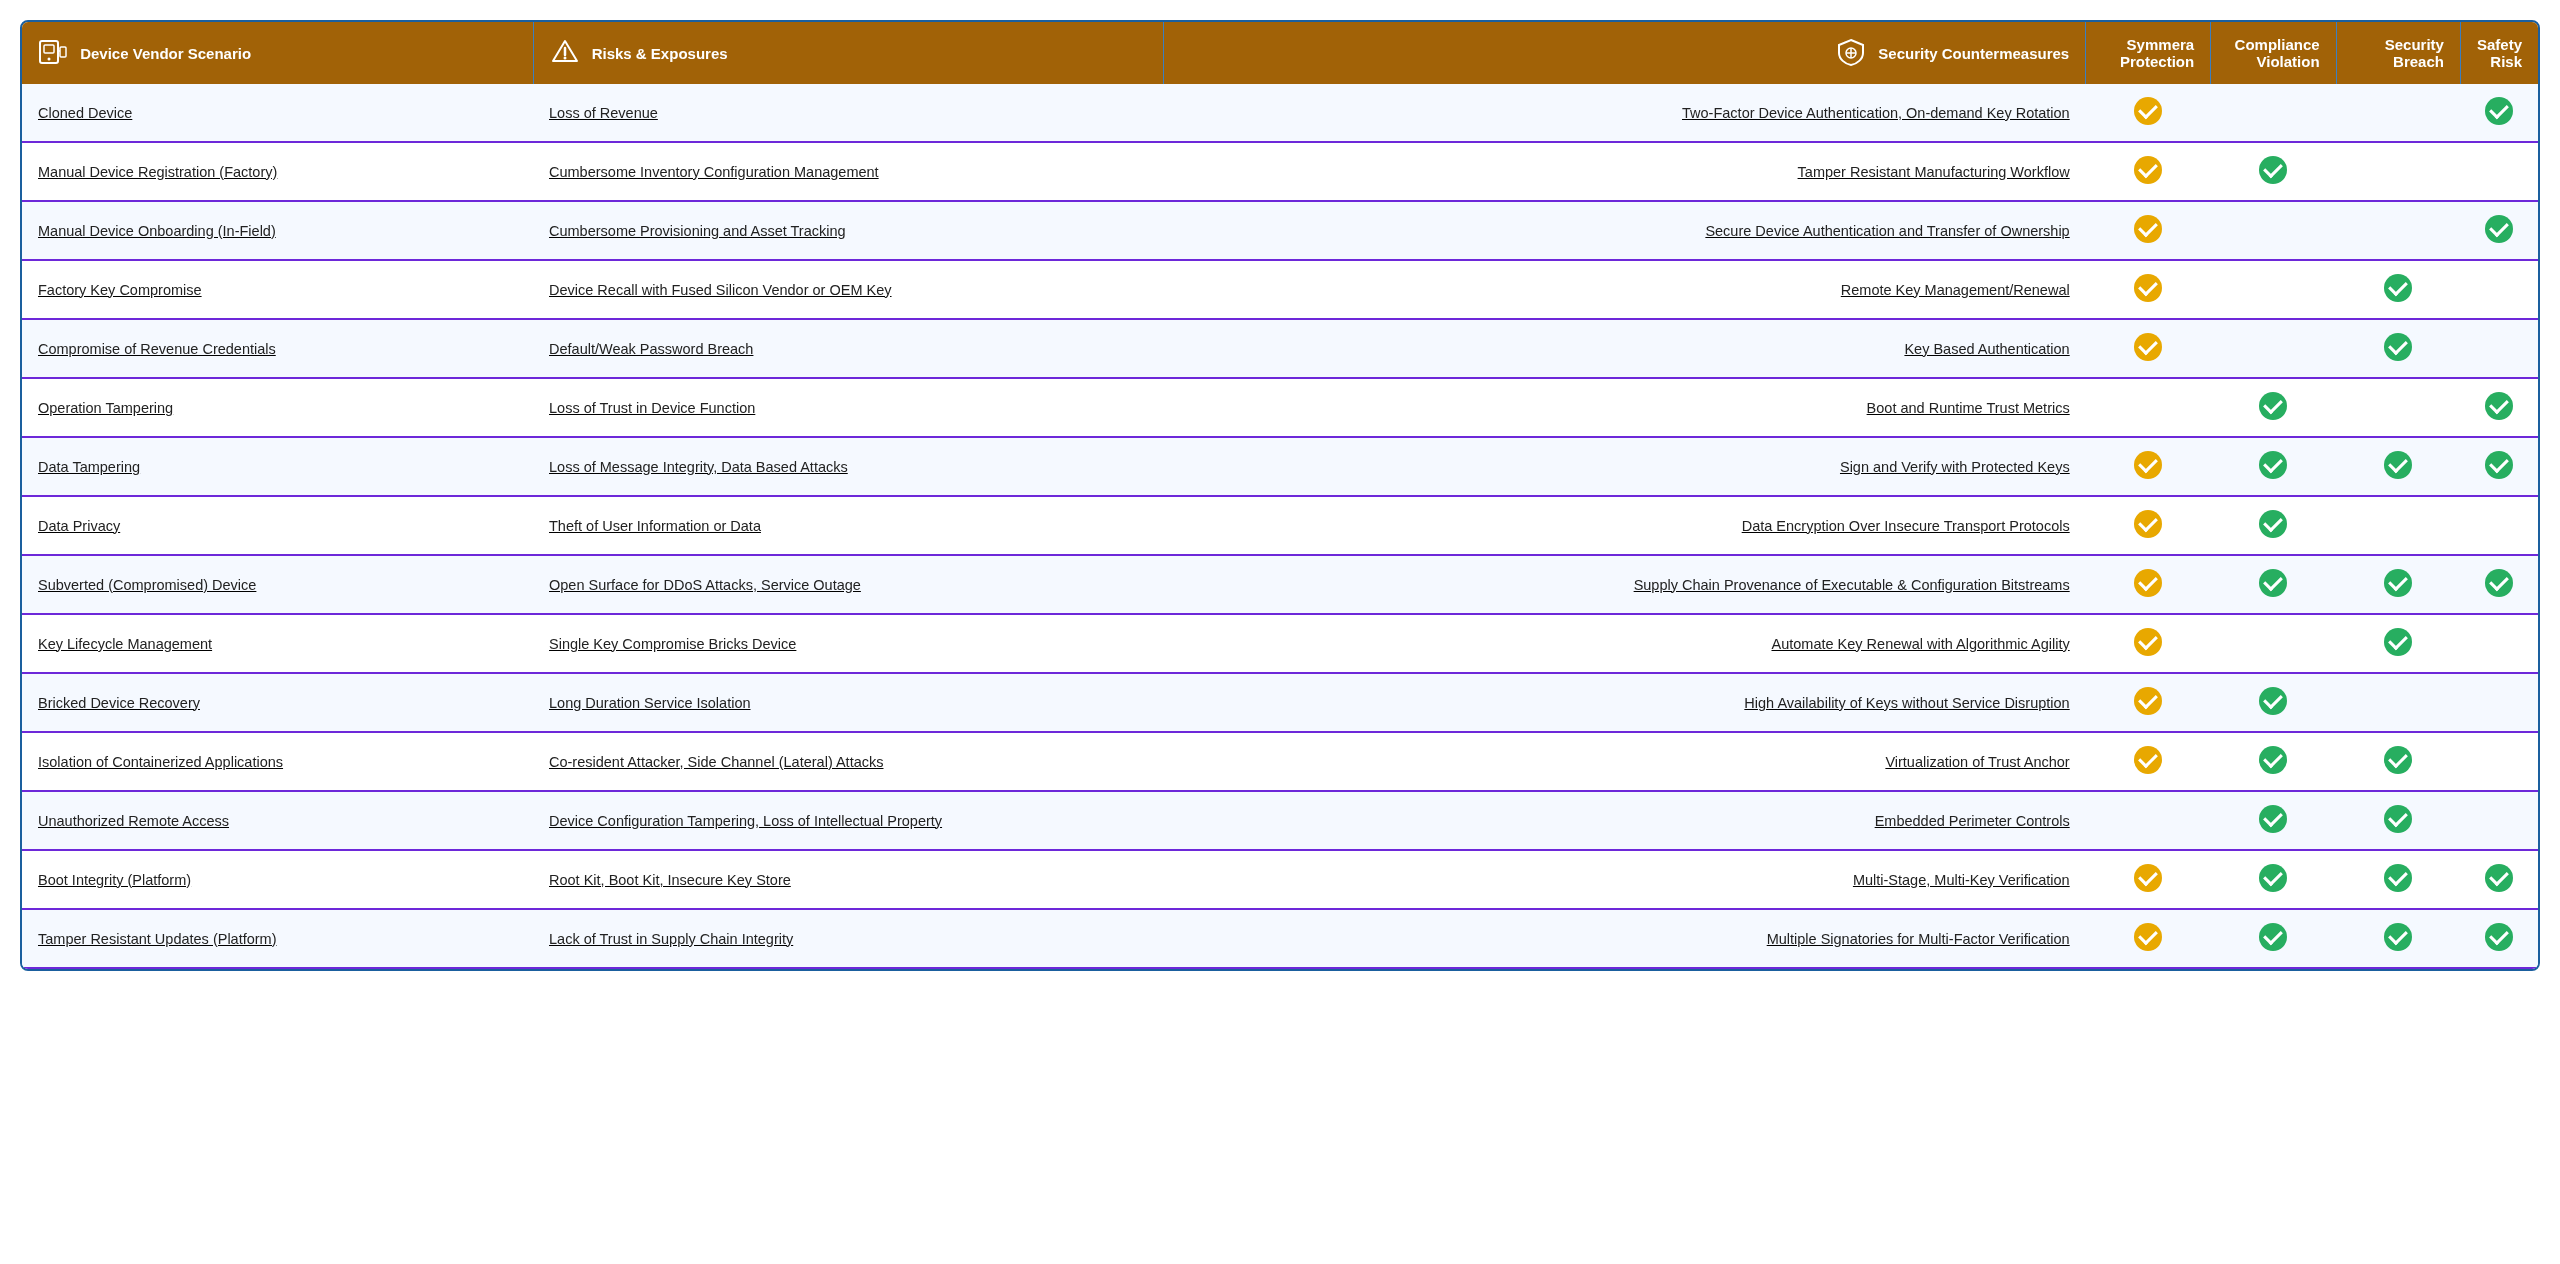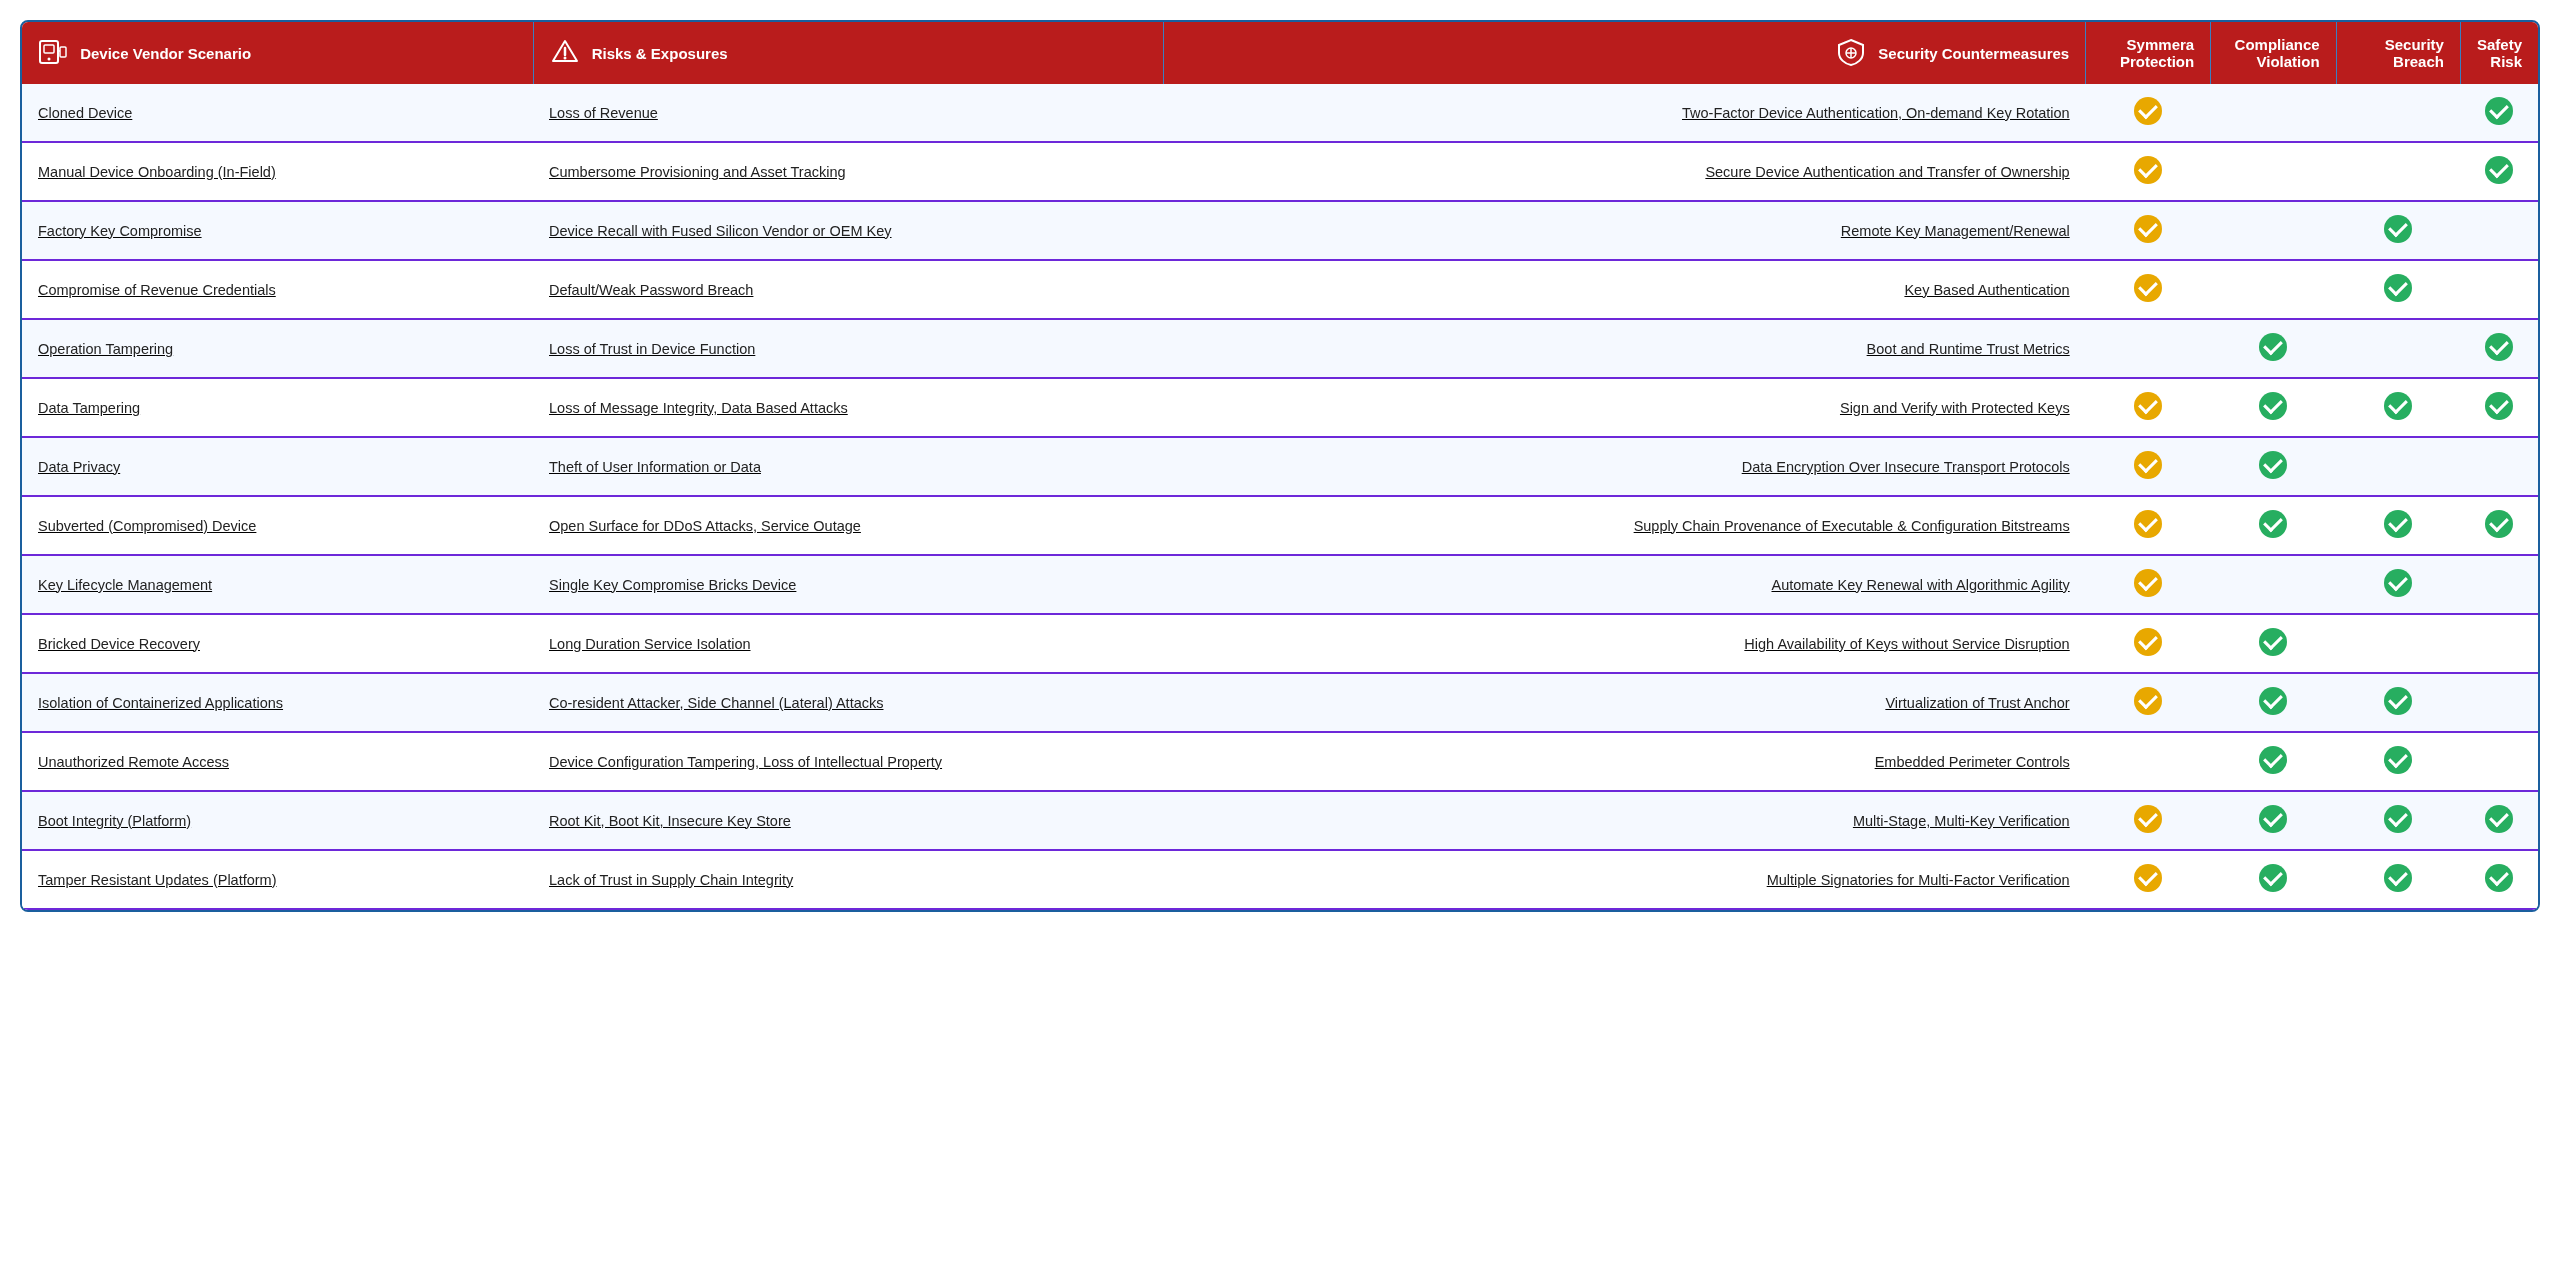--- a/index.html
+++ b/index.html
@@ -13,21 +13,21 @@
       border-collapse: collapse;
       border: 2px solid #1a5f9e;
       border-radius: 8px;
       overflow: hidden;
     }
     table {
       width: 100%;
       border-collapse: collapse;
     }
     thead tr {
-      background: #b91c1c;
+      background: #a16207;
       color: #fff;
     }
     thead th {
       padding: 14px 16px;
       text-align: left;
       font-size: 15px;
       font-weight: bold;
       vertical-align: middle;
       border-right: 1px solid #3a7fc1;
     }
@@ -160,20 +160,29 @@
       <tr>
             <td class="col-scenario">Cloned Device</td>
             <td class="col-risks">Loss of Revenue</td>
             <td class="col-security">Two-Factor Device Authentication, On-demand Key Rotation</td>
             <td class="center"><span class="check-yellow"></span></td>
             <td class="center"></td>
             <td class="center"></td>
             <td class="center"><span class="check-green"></span></td>
           </tr>
           <tr>
+            <td class="col-scenario">Manual Device Registration (Factory)</td>
+            <td class="col-risks">Cumbersome Inventory Configuration Management</td>
+            <td class="col-security">Tamper Resistant Manufacturing Workflow</td>
+            <td class="center"><span class="check-yellow"></span></td>
+            <td class="center"><span class="check-green"></span></td>
+            <td class="center"></td>
+            <td class="center"></td>
+          </tr>
+          <tr>
             <td class="col-scenario">Manual Device Onboarding (In-Field)</td>
             <td class="col-risks">Cumbersome Provisioning and Asset Tracking</td>
             <td class="col-security">Secure Device Authentication and Transfer of Ownership</td>
             <td class="center"><span class="check-yellow"></span></td>
             <td class="center"></td>
             <td class="center"></td>
             <td class="center"><span class="check-green"></span></td>
           </tr>
           <tr>
             <td class="col-scenario">Factory Key Compromise</td>

